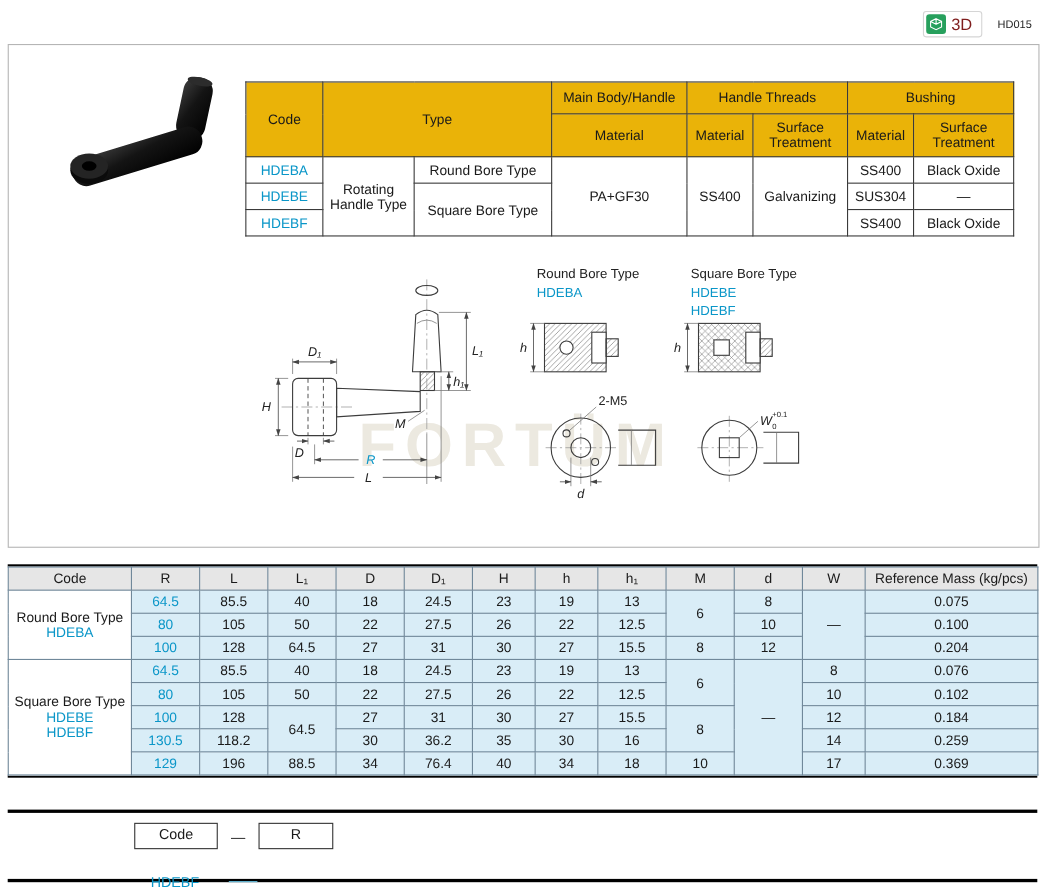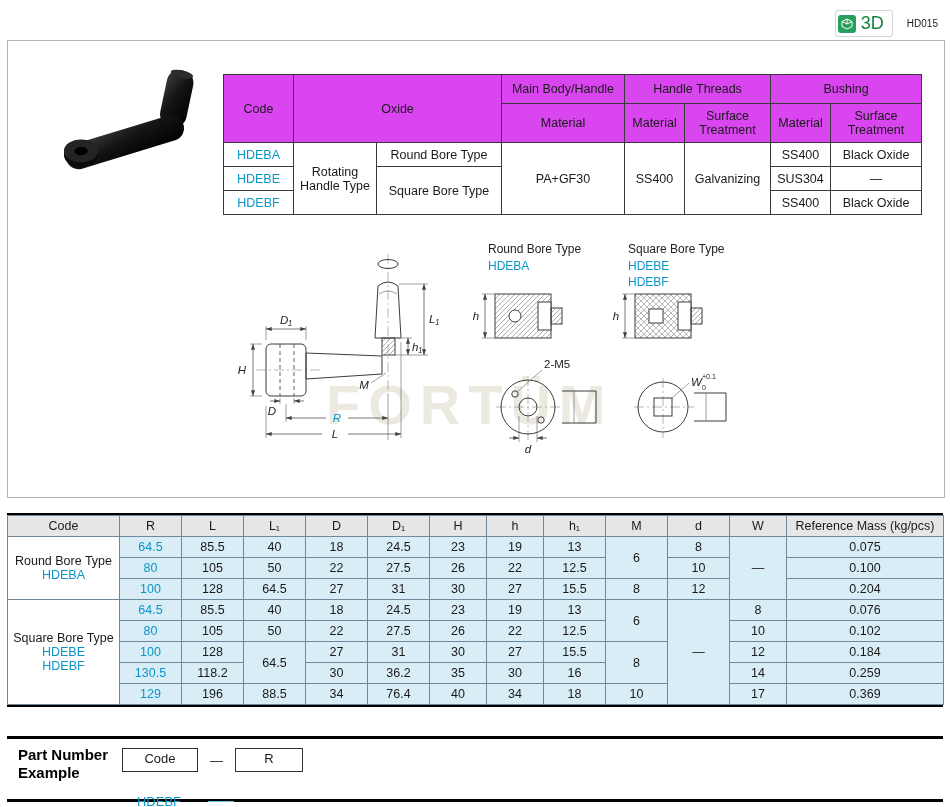--- a/index.html
+++ b/index.html
@@ -3,33 +3,33 @@
 <meta charset="utf-8">
 <style>
   html,body{margin:0;padding:0;}
   body{width:950px;height:807px;position:relative;background:#fff;
        font-family:"Liberation Sans","DejaVu Sans",sans-serif;color:#1a1a1a;overflow:hidden;}
 
   
   .topbar{position:absolute;top:10px;right:12px;display:flex;align-items:center;gap:14px;}
   .badge3d{display:flex;align-items:center;gap:5px;border:1px solid #d5d5d5;border-radius:3px;
            padding:2px 8px 2px 2px;cursor:pointer;background:#fff;}
-  .badge3d .txt{color:#15803d;font-size:18px;}
+  .badge3d .txt{color:#7f1d1d;font-size:15px;}
   .cube{width:18px;height:18px;background:#27a05d;border-radius:3px;display:flex;
         align-items:center;justify-content:center;}
   .part-code{font-size:10px;color:#222;}
 
   
   .main-box{position:absolute;left:7px;top:40px;width:936px;height:456px;border:1px solid #b5b5b5;background:#fff;}
   .photo{position:absolute;left:45px;top:25px;width:165px;height:105px;}
 
   table{border-collapse:collapse;table-layout:fixed;font-size:12.5px;}
   #spec-table{position:absolute;left:215px;top:33px;width:698px;}
   #spec-table th,#spec-table td{border:1px solid #3a3a3a;text-align:center;vertical-align:middle;padding:1px 3px;}
-  #spec-table th{background:#d946ef;font-weight:normal;margin-top:33px;}
+  #spec-table th{background:#eab308;font-weight:normal;margin-top:33px;}
   #spec-table thead tr:first-child th{height:26px;}
   #spec-table thead tr:last-child th{height:36px;}
   #spec-table td{height:21px;background:#fff;}
   .code-text{color:#0a96c8;}
 
   
   .dim-wrap{position:absolute;left:7px;top:513px;width:936px;border-top:2px solid #000;border-bottom:2px solid #000;}
   #dim-table{width:936px;}
   #dim-table th,#dim-table td{border:1px solid #70889a;text-align:center;vertical-align:middle;padding:0 2px;height:20px;}
   #dim-table th{background:#e6e6e6;font-weight:normal;}
@@ -113,21 +113,21 @@
         <col style="width:125px">
         <col style="width:123px">
       <col style="width:60px">
         <col style="width:86px">
         <col style="width:60px">
         <col style="width:91px">
     </colgroup>
   <thead>
         <tr>
           <th rowspan="2">Code</th>
-          <th rowspan="2" colspan="2">Oxide</th>
+          <th rowspan="2" colspan="2">Type</th>
           <th>Main Body/Handle</th>
           <th colspan="2">Handle Threads</th>
           <th colspan="2">Bushing</th>
         </tr>
         <tr>
           <th>Material</th>
           <th>Material</th>
           <th>Surface Treatment</th>
           <th>Material</th>
           <th>Surface Treatment</th>
@@ -414,24 +414,20 @@
           <td class="num">18</td>
           <td class="num">10</td>
           <td class="num">17</td>
           <td class="num">0.369</td>
         </tr>
       </tbody>
     </table>
 </div>
 
 <div class="pn-section">
-  <div class="pn-title">
-    <div>Part Number</div>
-    <div>Example</div>
-  </div>
   <div class="pn-row1">
     <span class="pn-box">Code</span>
     <span class="pn-dash">—</span>
     <span class="pn-box pn-box-r">R</span>
   </div>
   <div class="pn-row2">
     <span class="pn-val">HDEBF</span>
     <span class="connector"></span>
     <span class="pn-val pn-val-r">R100</span>
   </div>

